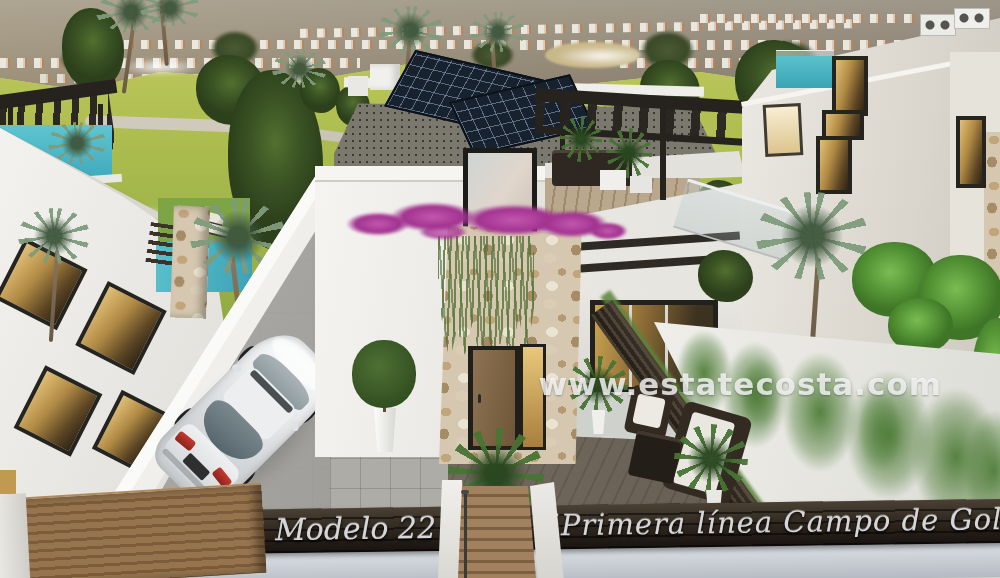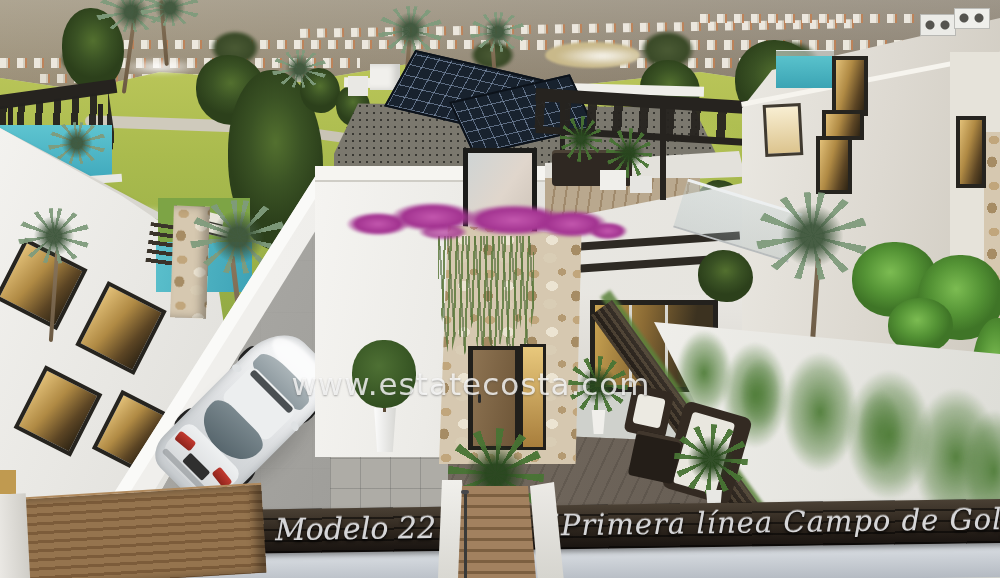--- a/index.html
+++ b/index.html
@@ -320,14 +320,14 @@
   <div class="a" style="left:438px;top:478px;width:32px;height:100px;
        clip-path:polygon(4px 2px,24px 2px,30px 100px,0 100px);background:linear-gradient(#f1f0ec,#d9d8d2);"></div>
   <div class="a" style="left:458px;top:486px;width:78px;height:92px;
        clip-path:polygon(4px 0,70px 0,78px 92px,0 92px);
        background:repeating-linear-gradient(180deg,#a2815f 0 8px,#7c5f40 8px 11px);"></div>
   <div class="a" style="left:528px;top:482px;width:36px;height:100px;
        clip-path:polygon(2px 4px,26px 0,36px 100px,10px 100px);background:linear-gradient(#eceae6,#d5d4ce);"></div>
   <div class="a" style="left:464px;top:492px;width:3px;height:86px;background:#3a3a38;"></div>
   <div class="a" style="left:461px;top:490px;width:8px;height:4px;border-radius:2px;background:#47474a;"></div>
 
-  <div class="a watermark" style="left:0;top:366px;width:942px;text-align:center;font-size:31px;letter-spacing:1px;z-index:60;">www.estatecosta.com</div>
+  <div class="a watermark" style="left:0;top:366px;width:942px;text-align:right;font-size:31px;letter-spacing:1px;z-index:60;font-weight:bold;">www.estatecosta.com</div>
 </div>
 
 </body></html>

